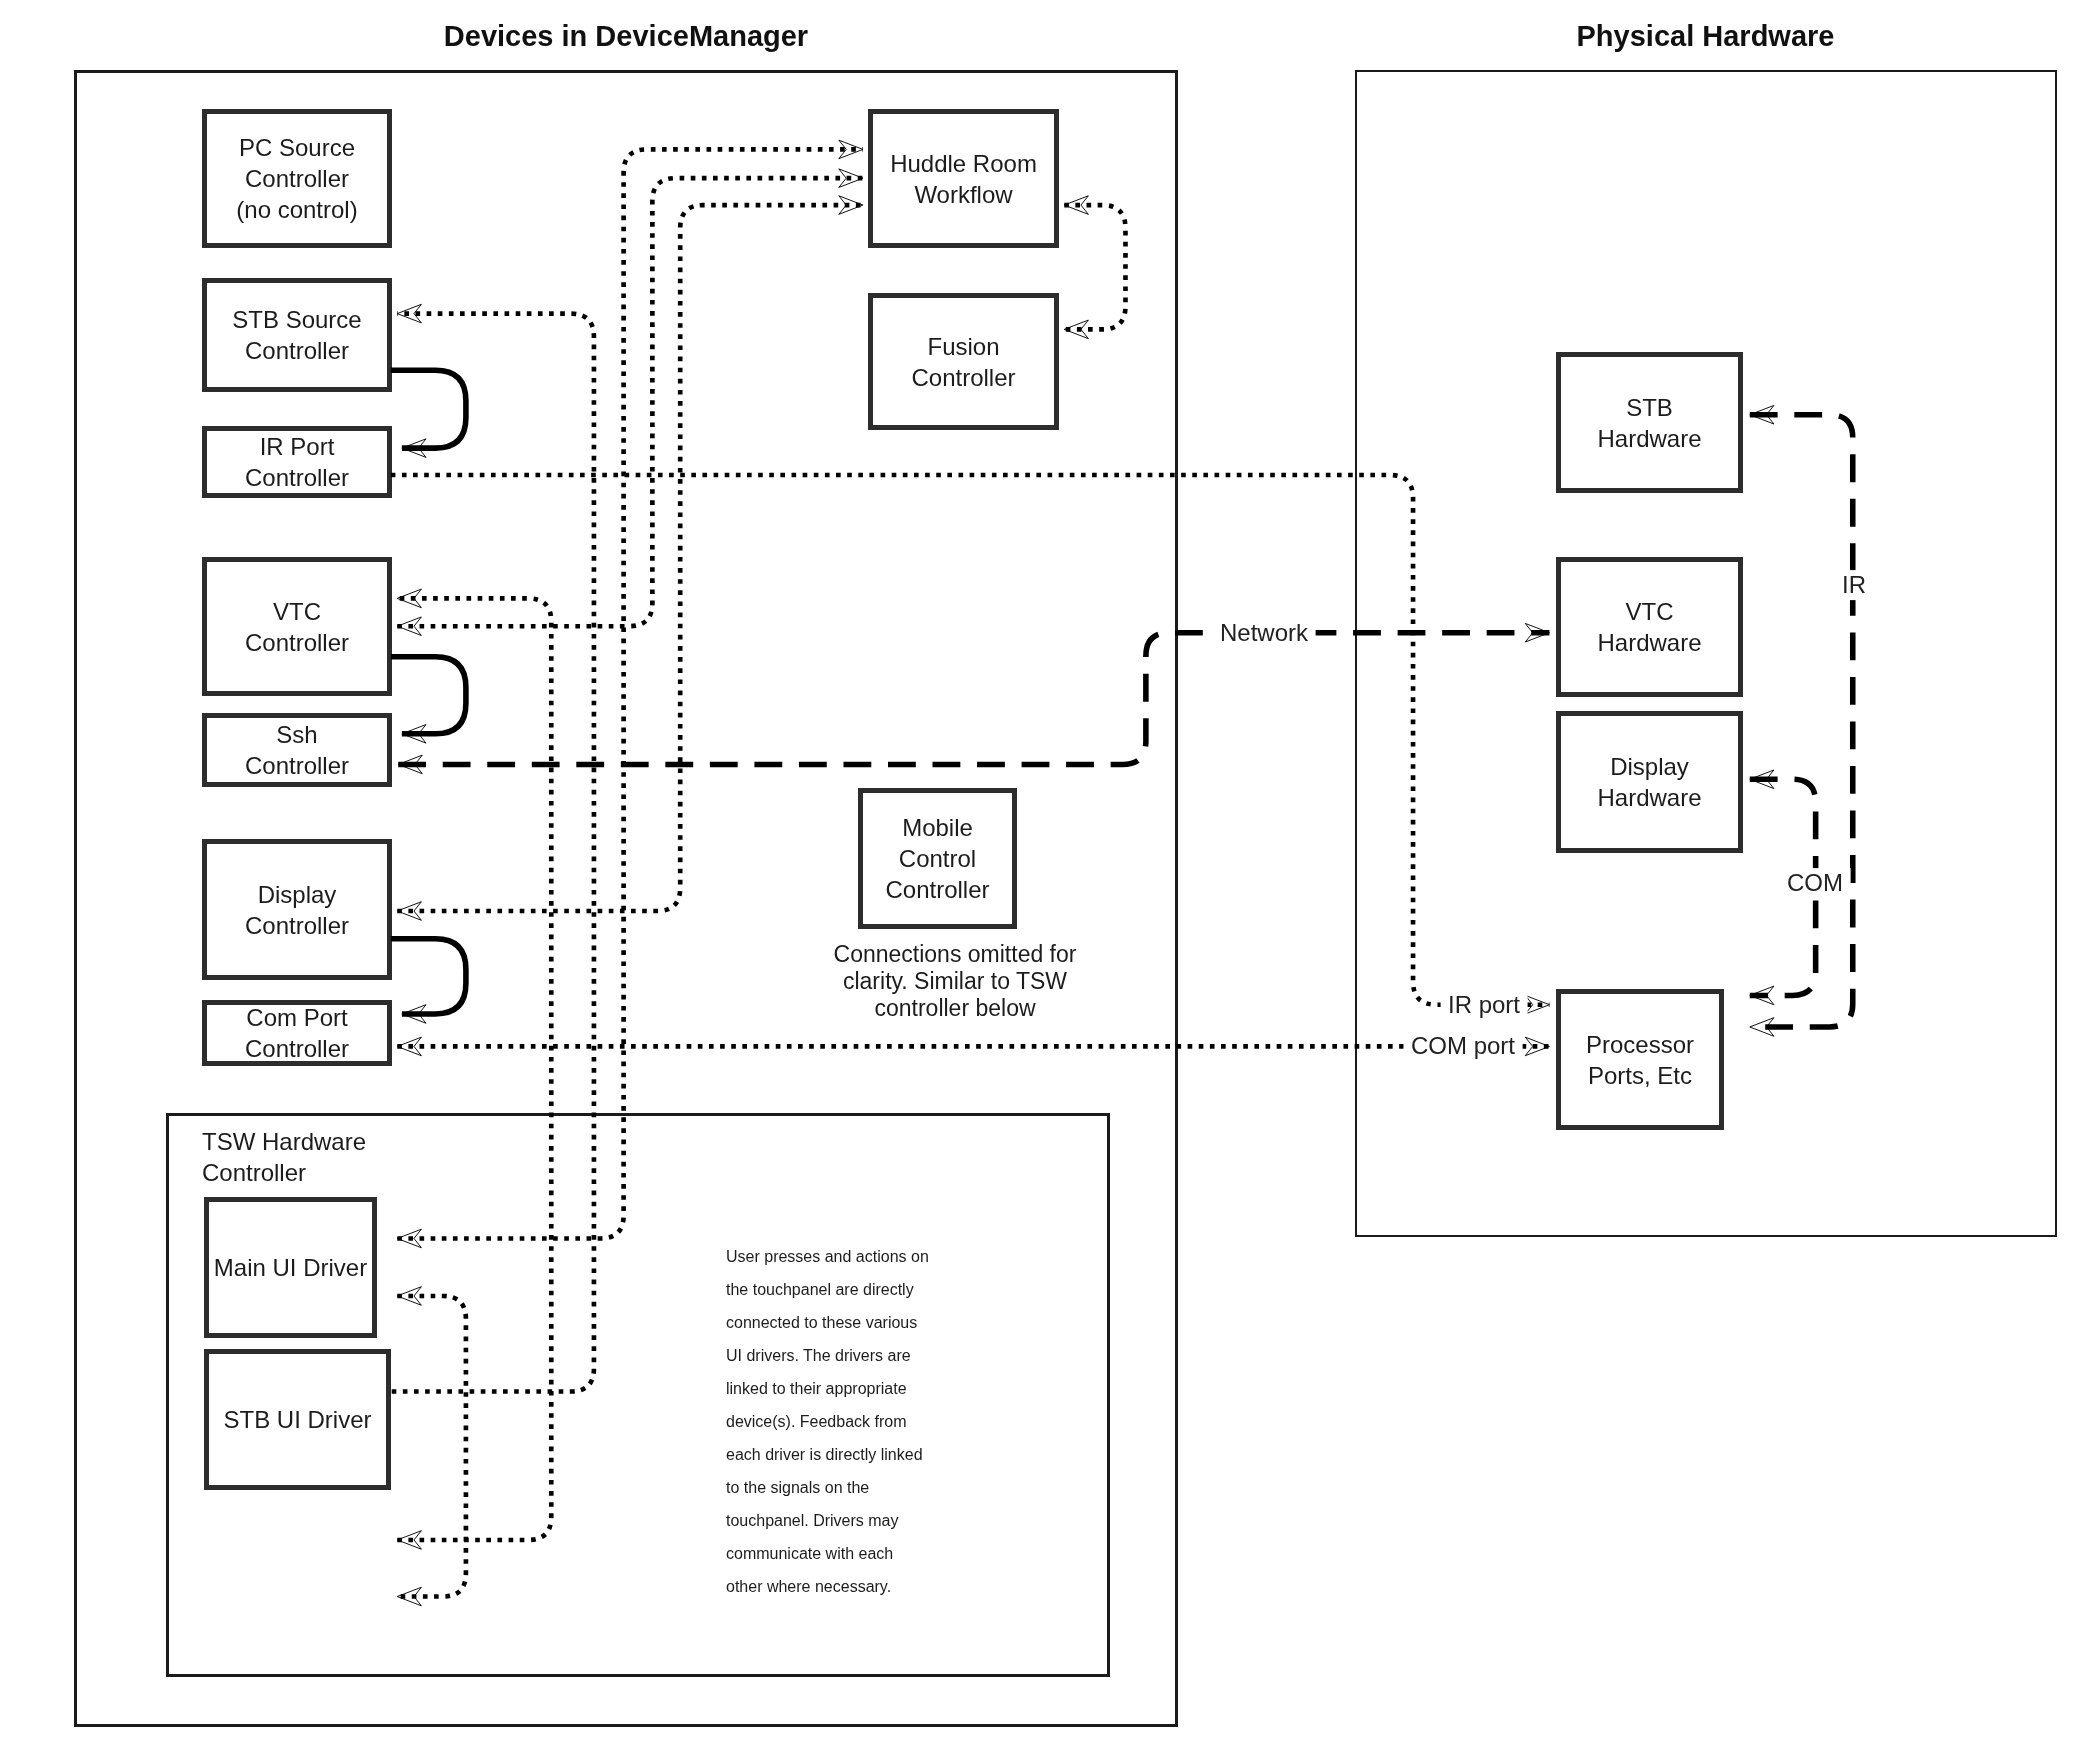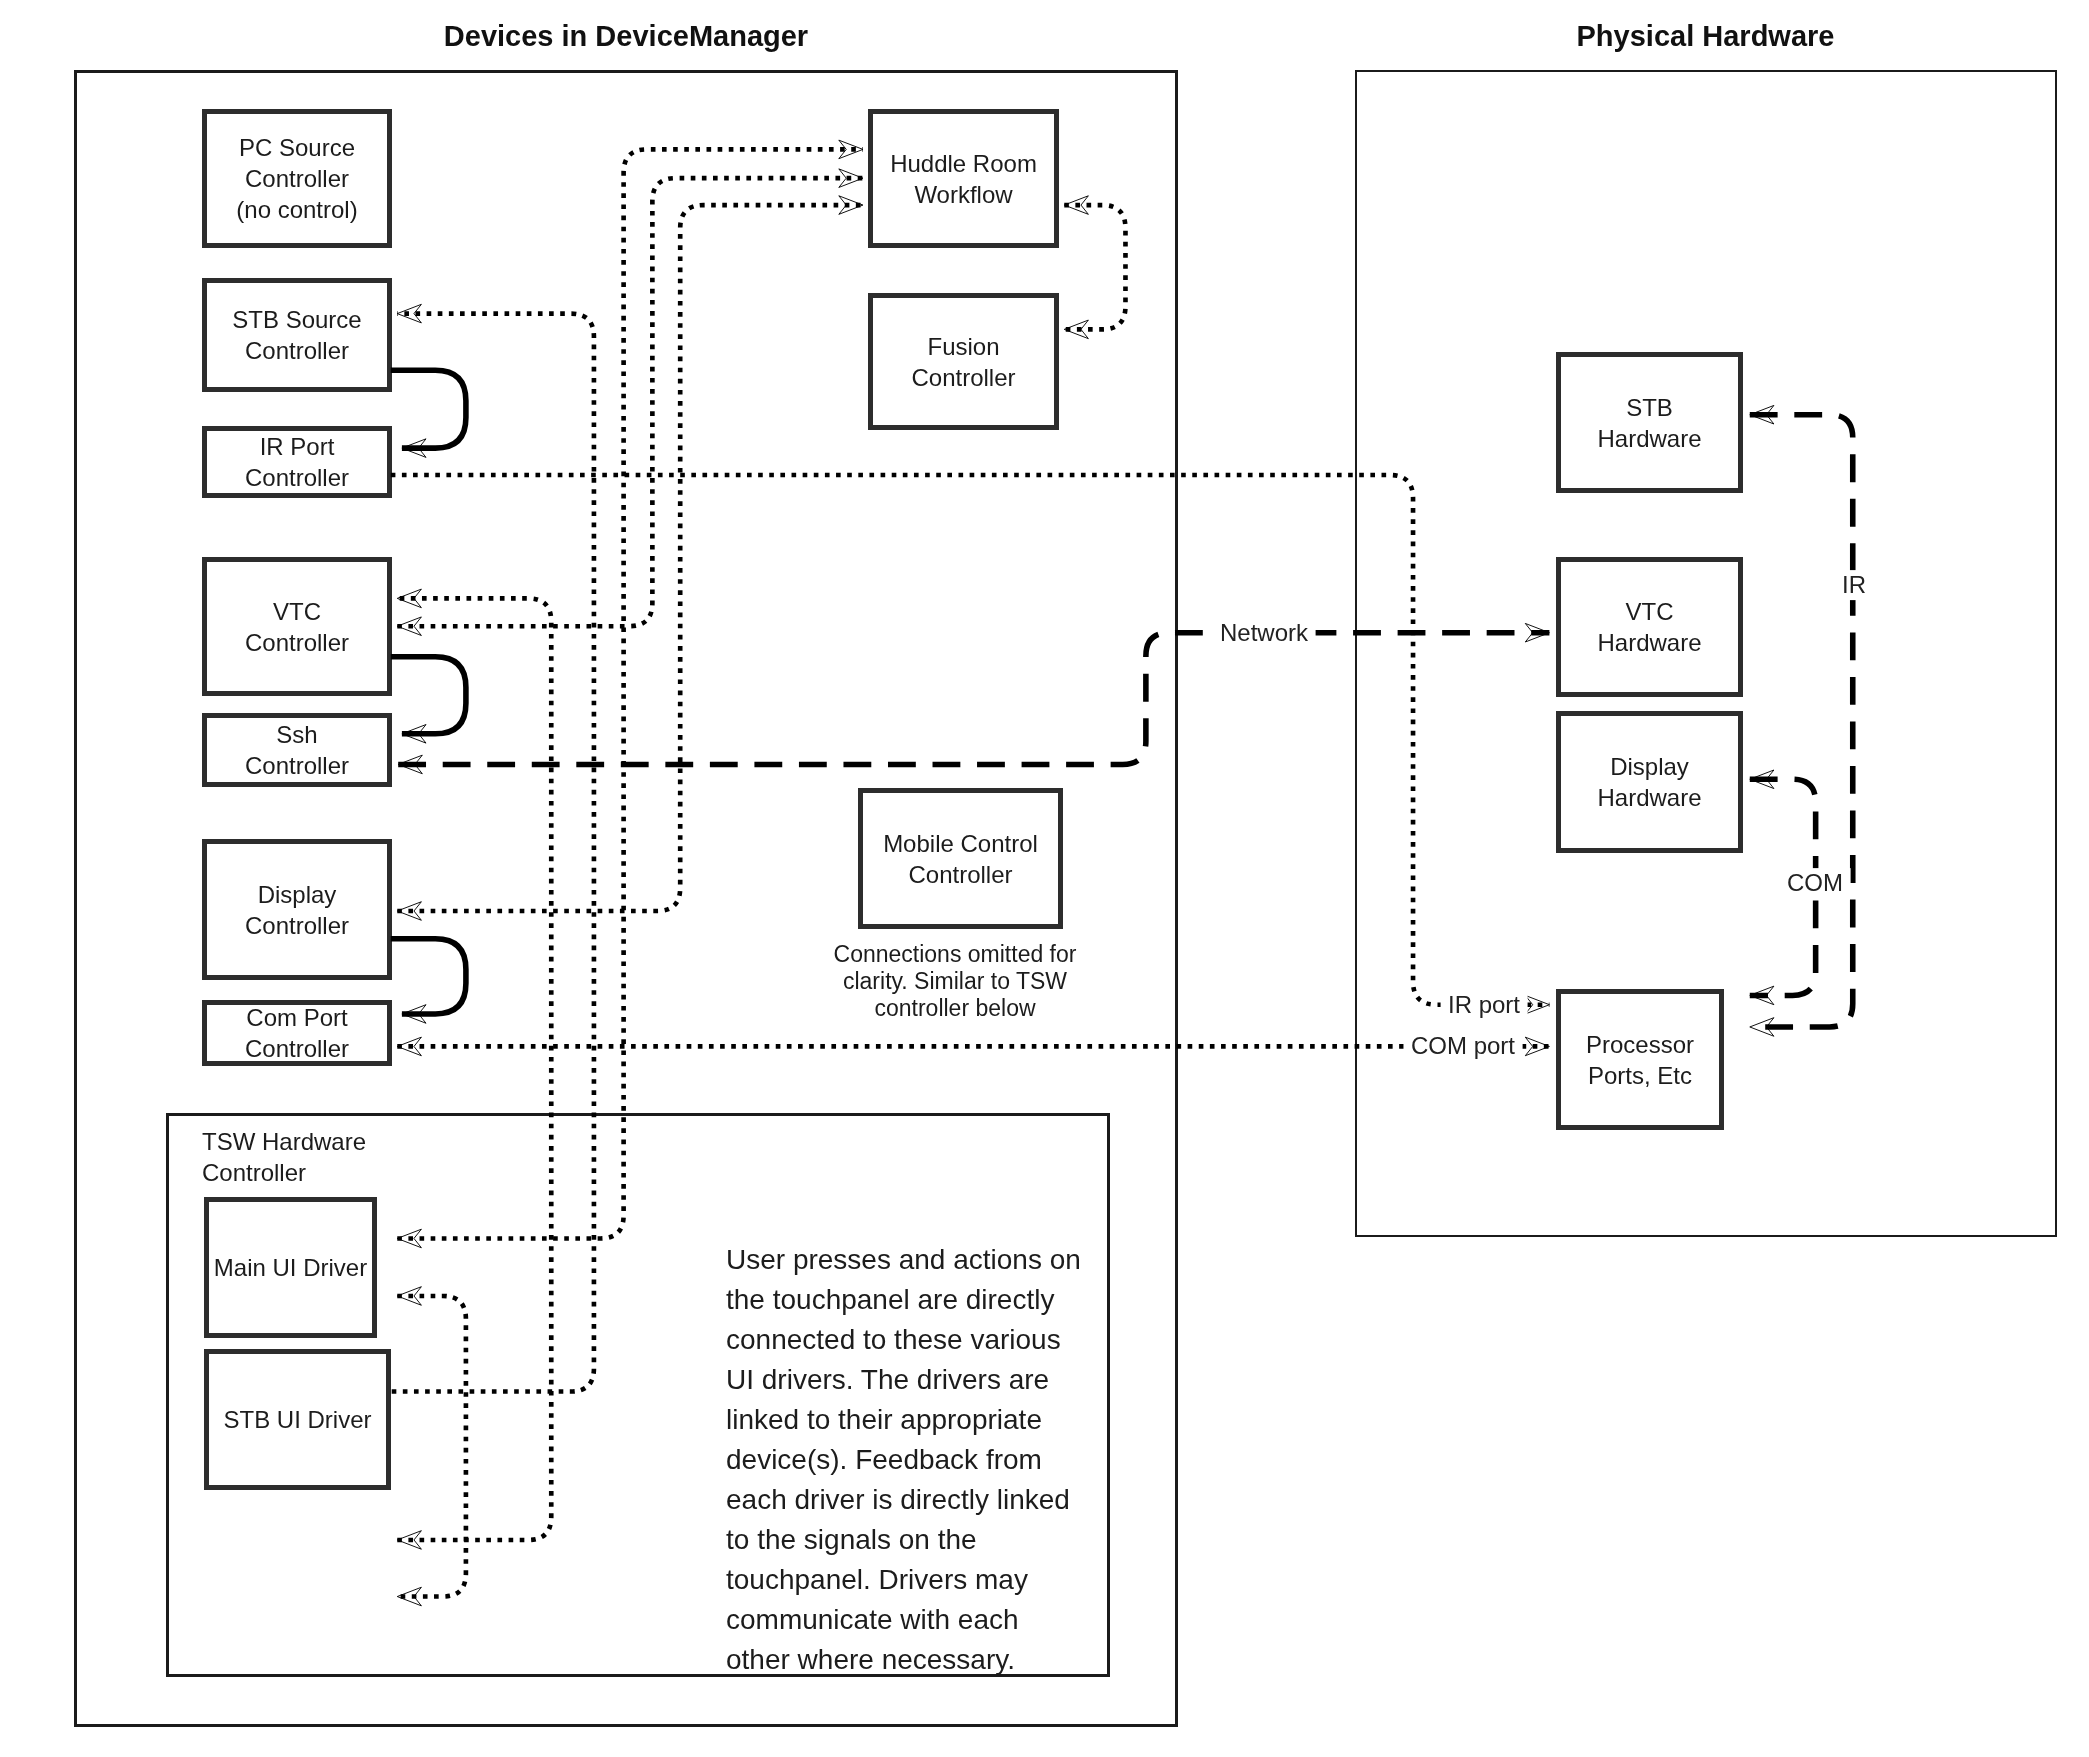--- a/index.html
+++ b/index.html
@@ -38,21 +38,21 @@
     z-index:2;
   }
   .grouplabel{
     position:absolute;
     font-size:24px;line-height:31px;
     white-space:pre-line;
     z-index:2;
   }
   .note{
     position:absolute;
-    font-size:28px;line-height:40px;
+    font-size:16px;line-height:33px;
     white-space:pre-line;
     z-index:3;
   }
   .note.center{text-align:center;font-size:23px;line-height:27px;}
   svg.wires{
     position:absolute;left:0;top:0;
     z-index:5;
     pointer-events:none;
   }
   svg.wires path{fill:none;stroke:#000;}
@@ -107,21 +107,21 @@
   <div class="node" style="left:186px;top:1000px;width:190px;height:66px;">
     <span>Com Port
 Controller</span></div>
 
   <div class="node" style="left:852px;top:109px;width:191px;height:139px;">
     <span>Huddle Room
 Workflow</span></div>
   <div class="node" style="left:852px;top:293px;width:191px;height:137px;">
     <span>Fusion
 Controller</span></div>
-  <div class="node" style="left:842px;top:788px;width:205px;height:141px;">
+  <div class="node" style="left:842px;top:788px;width:159px;height:141px;">
     <span>Mobile Control
 Controller</span></div>
 
   <div class="note center" style="left:749px;top:941px;width:380px;">Connections omitted for
 clarity. Similar to TSW
 controller below</div>
 
   <div class="node" style="left:188px;top:1197px;width:173px;height:141px;">
     <span>Main UI Driver</span></div>
   <div class="node" style="left:188px;top:1349px;width:187px;height:141px;">

